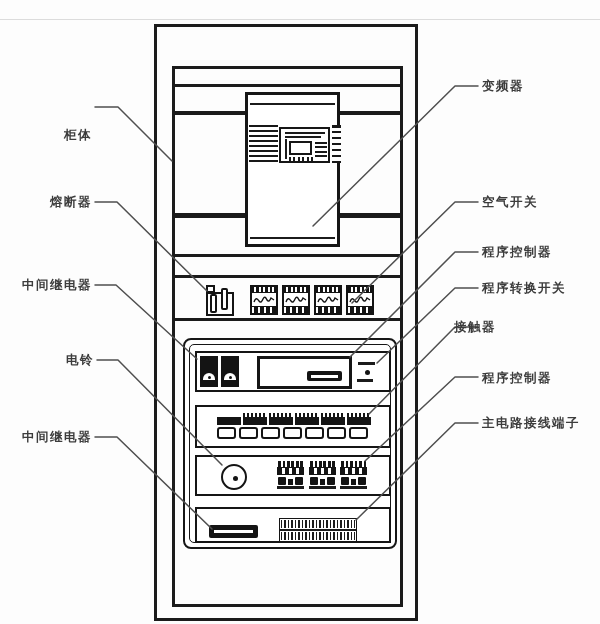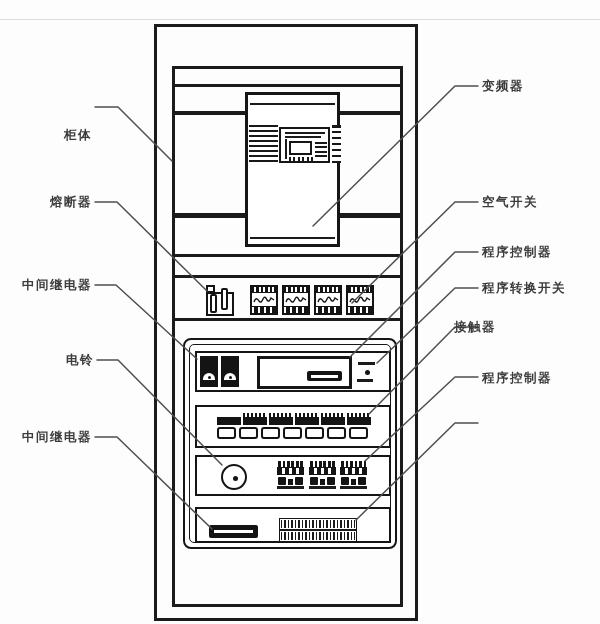--- a/index.html
+++ b/index.html
@@ -197,14 +197,15 @@
   <div class="lbl left" style="right:508px;top:277px;">中间继电器</div>
   <div class="lbl left" style="right:506px;top:352px;">电铃</div>
   <div class="lbl left" style="right:508px;top:429px;">中间继电器</div>
 
   <div class="lbl" style="left:482px;top:78px;">变频器</div>
   <div class="lbl" style="left:482px;top:194px;">空气开关</div>
   <div class="lbl" style="left:482px;top:244px;text-align:center;">程序控制器</div>
   <div class="lbl" style="left:482px;top:280px;">程序转换开关</div>
   <div class="lbl" style="left:454px;top:319px;">接触器</div>
   <div class="lbl" style="left:482px;top:370px;">程序控制器</div>
+  <div class="lbl" style="left:482px;top:415px;">主电路接线端子</div>
 
 </div>
 
 </body></html>

